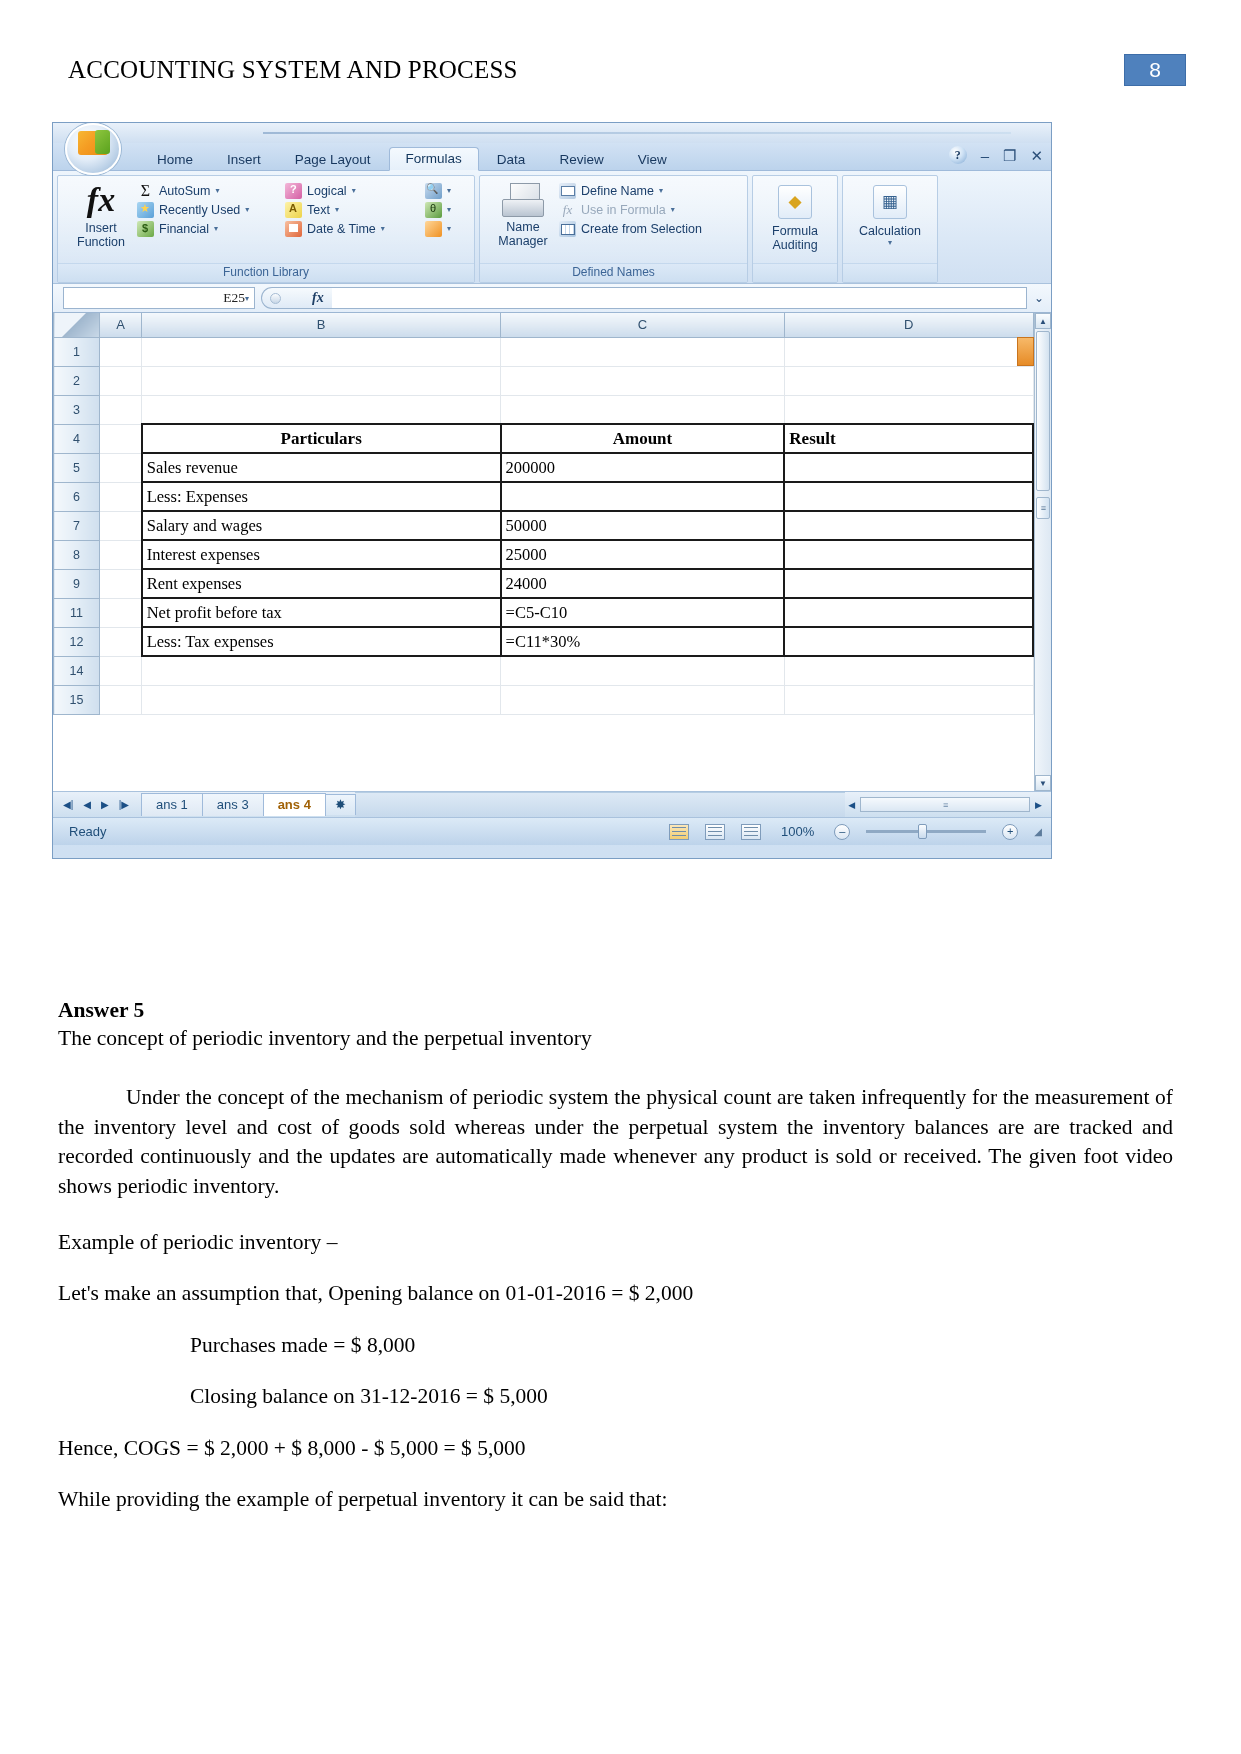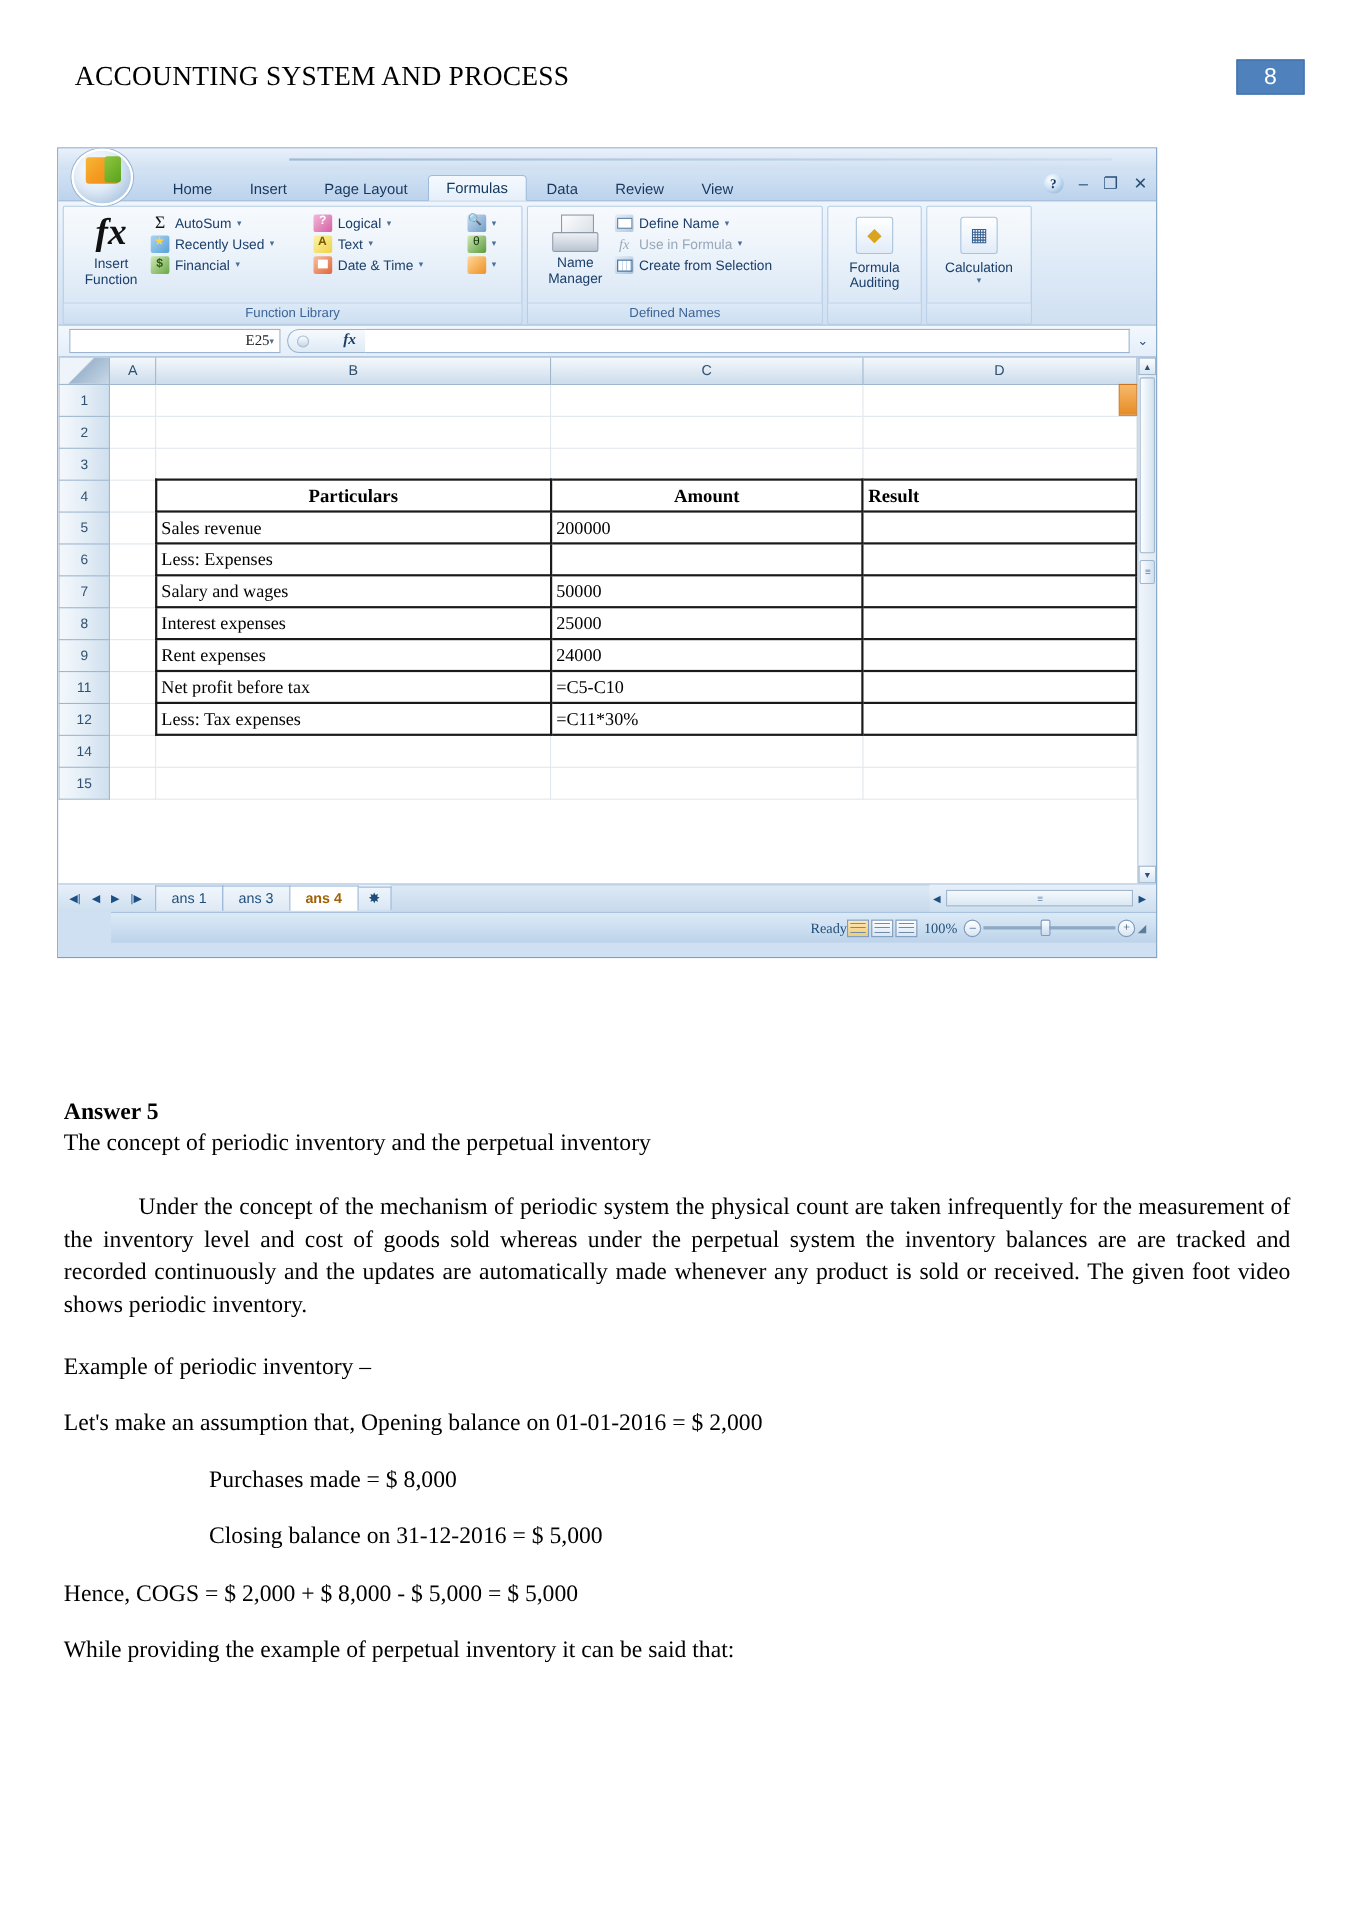--- a/index.html
+++ b/index.html
@@ -41,21 +41,21 @@
     display: flex;
     align-items: center;
     justify-content: center;
     border: 1px solid #3d6da8;
   }
 
   
   .excel-shot {
     position: absolute;
     left: 52px;
-    top: 134px;
+    top: 122px;
     width: 1000px;
     height: 737px;
     background: #ffffff;
     border: 1px solid #7b9ec4;
     overflow: hidden;
     font-family: "Liberation Sans", sans-serif;
   }
   .excel-inner {
     position: absolute;
     inset: 0;
@@ -420,26 +420,26 @@
     font-size:9px; color:#6b89a8; letter-spacing:-1px;
   }
   .hs-arrow { font-size:9px; color:#1b4f86; padding:0 3px;}
 
   
   .statusbar {
     position: relative;
     height: 28px;
     background: linear-gradient(to bottom,#dceaf7,#bdd3ea);
     border-top: 1px solid #a9c2dd;
-    display:flex; align-items:center; justify-content: flex-end;
+    display:flex; align-items:center; justify-content: space-between;
     padding: 0 10px 0 16px;
-    font-family:Liberation Serif, serif;
-    font-size:13px; color:#1f4e79;margin-left:48px;
-  }
-  .sb-right { display:flex; align-items:center; gap:2px; }
+    font-family:Liberation Sans, sans-serif;
+    font-size:13px; color:#1f4e79;
+  }
+  .sb-right { display:flex; align-items:center; gap:16px; }
   .view-btn {
     width:20px;height:16px;border:1px solid #7f9cbb;
     background:linear-gradient(to bottom,#ffffff,#d9e6f3);
     display:inline-block; position:relative;
   }
   .view-btn.active { background:linear-gradient(to bottom,#fbe7b9,#f3cd72); }
   .view-btn:after{
     content:""; position:absolute; inset:2px;
     background: repeating-linear-gradient(to bottom,#6f8daa 0 1px, transparent 1px 4px);
   }

